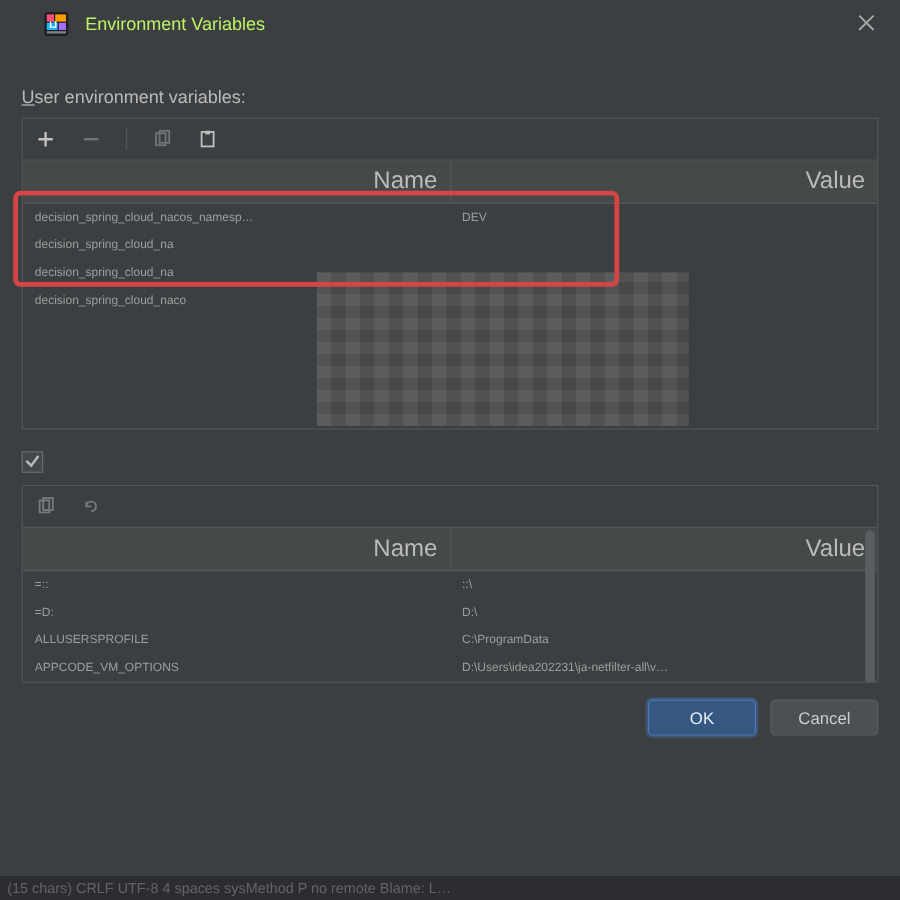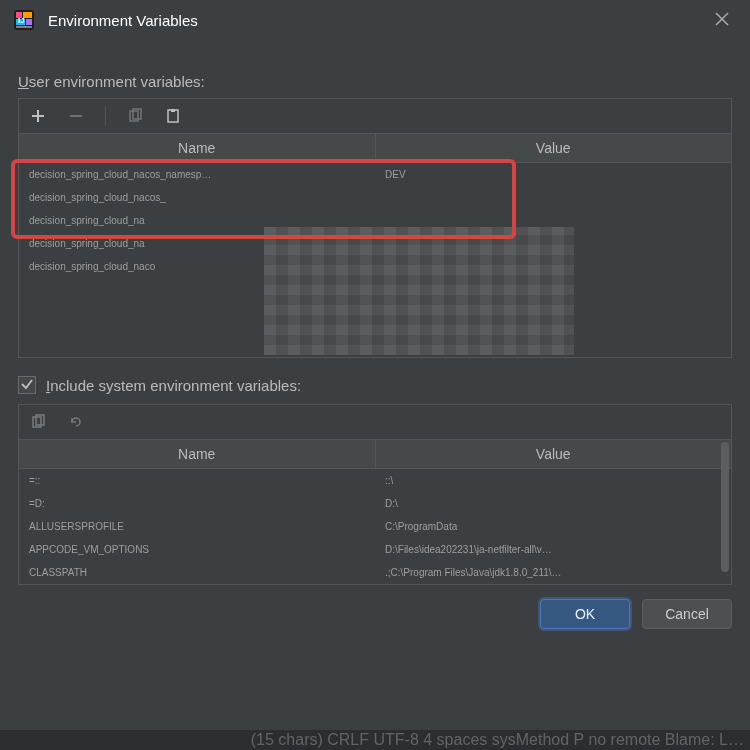--- a/index.html
+++ b/index.html
@@ -5,26 +5,27 @@
   * { box-sizing: border-box; margin: 0; padding: 0; font-family: "Segoe UI", Arial, sans-serif; }
   html, body { width: 750px; height: 750px; overflow: hidden; }
   body { background: #3c3f41; color: #bbbbbb; font-size: 14px; }
 
   .titlebar {
     height: 40px;
     display: flex;
     align-items: center;
     padding: 0 12px;
     background: #3c3f41;
+    margin-left: 23px;
   }
   .titlebar .appicon {
     width: 24px; height: 24px;
     margin-right: 12px;
   }
-  .titlebar .title { color: #ffffff; font-size: 15px; }
+  .titlebar .title { color: #bef264; font-size: 15px; }
   .titlebar .close {
     margin-left: auto;
     color: #aaaaaa;
     font-size: 22px;
     line-height: 22px;
     cursor: pointer;
     padding: 4px 8px;
   }
 
   .content { padding: 12px 18px 0 18px; }
@@ -49,24 +50,24 @@
     color: #a9a9a9;
     cursor: pointer;
   }
   .tb-sep { width: 1px; height: 18px; background: #555555; margin: 0 2px;}
 
   .htable { width: 100%; border-collapse: collapse; }
   .htable th {
     background: #45494a;
     color: #bbbbbb;
     font-weight: normal;
-    text-align: center;
+    text-align: right;
     padding: 6px 10px;
     border-bottom: 1px solid #555555;
-    font-size:14px;
+    font-size:20px;
   }
   .htable td {
     color: #9e9e9e;
     padding: 6px 10px;
     font-size:10px;
     white-space: nowrap;
     overflow: hidden;
     text-overflow: ellipsis;
     max-width: 1px;
   }
@@ -115,23 +116,23 @@
     border:1px solid #5a5e60; background:#4c5052; color:#cccccc;
     border-radius:4px; cursor:pointer; font-size:14px;
   }
   .btn.primary {
     background:#365880; border-color:#4878b8; color:#e8f0ff;
     box-shadow: 0 0 0 2px rgba(72,120,184,.4);
   }
 
   .statusbar {
     position:absolute; left:0; bottom:0; width:750px; height:20px;
-    background:#2b2d30; color:#888888; font-size:16px;
+    background:#2b2d30; color:#888888; font-size:12px;
     display:flex; align-items:center; padding:0 6px; gap:10px;
-    white-space:nowrap; overflow:hidden;justify-content:flex-end;
+    white-space:nowrap; overflow:hidden;
   }
   .statusbar span { opacity:.6;}
 </style>
 </head>
 <body>
 
 <div class="titlebar">
   <span class="appicon">
     <svg viewBox="0 0 24 24" width="24" height="24">
       <rect x="2" y="2" width="20" height="20" rx="3" fill="#1e1f22"></rect>
@@ -194,24 +195,20 @@
           <th style="border-right:1px solid #555555;">Name</th>
           <th>Value</th>
         </tr>
       </thead>
       <tbody>
         <tr>
             <td>decision_spring_cloud_nacos_namesp…</td>
             <td>DEV</td>
           </tr>
         <tr>
-            <td>decision_spring_cloud_nacos_</td>
-            <td></td>
-          </tr>
-        <tr>
             <td>decision_spring_cloud_na</td>
             <td></td>
           </tr>
         <tr>
             <td>decision_spring_cloud_na</td>
             <td></td>
           </tr>
         <tr>
             <td>decision_spring_cloud_naco</td>
             <td></td>
@@ -224,23 +221,20 @@
   </div>
 
   <div class="cbrow">
     <span class="chk">
       <span class="mark">
         <svg viewBox="0 0 14 14" width="14" height="14">
             <path d="M2 7 L6 11 L12 3" stroke="#bbbbbb" stroke-width="2" fill="none"></path>
           </svg>
       </span>
     </span>
-    <label>
-      <span style="text-decoration:underline">I</span><span>nclude system environment variables:</span>
-    </label>
   </div>
 
   <div class="panel syspanel">
     <div class="toolbar">
       <span class="tb-btn" style="opacity:.45;">
         <svg viewBox="0 0 16 16" width="16" height="16">
             <rect x="3" y="3" width="8" height="10" fill="none" stroke="#c0c0c0" stroke-width="1.5"></rect>
             <rect x="6" y="1" width="8" height="10" fill="none" stroke="#c0c0c0" stroke-width="1.5"></rect>
           </svg>
       </span>
@@ -271,25 +265,21 @@
           <tr>
               <td>=D:</td>
               <td>D:\</td>
             </tr>
           <tr>
               <td>ALLUSERSPROFILE</td>
               <td>C:\ProgramData</td>
             </tr>
           <tr>
               <td>APPCODE_VM_OPTIONS</td>
-              <td>D:\Files\idea202231\ja-netfilter-all\v…</td>
-            </tr>
-          <tr>
-              <td>CLASSPATH</td>
-              <td>.;C:\Program Files\Java\jdk1.8.0_211\…</td>
+              <td>D:\Users\idea202231\ja-netfilter-all\v…</td>
             </tr>
         </tbody>
       </table>
       <div class="scrollbar"></div>
     </div>
   </div>
 
 </div>
 
 <div class="btnrow">

